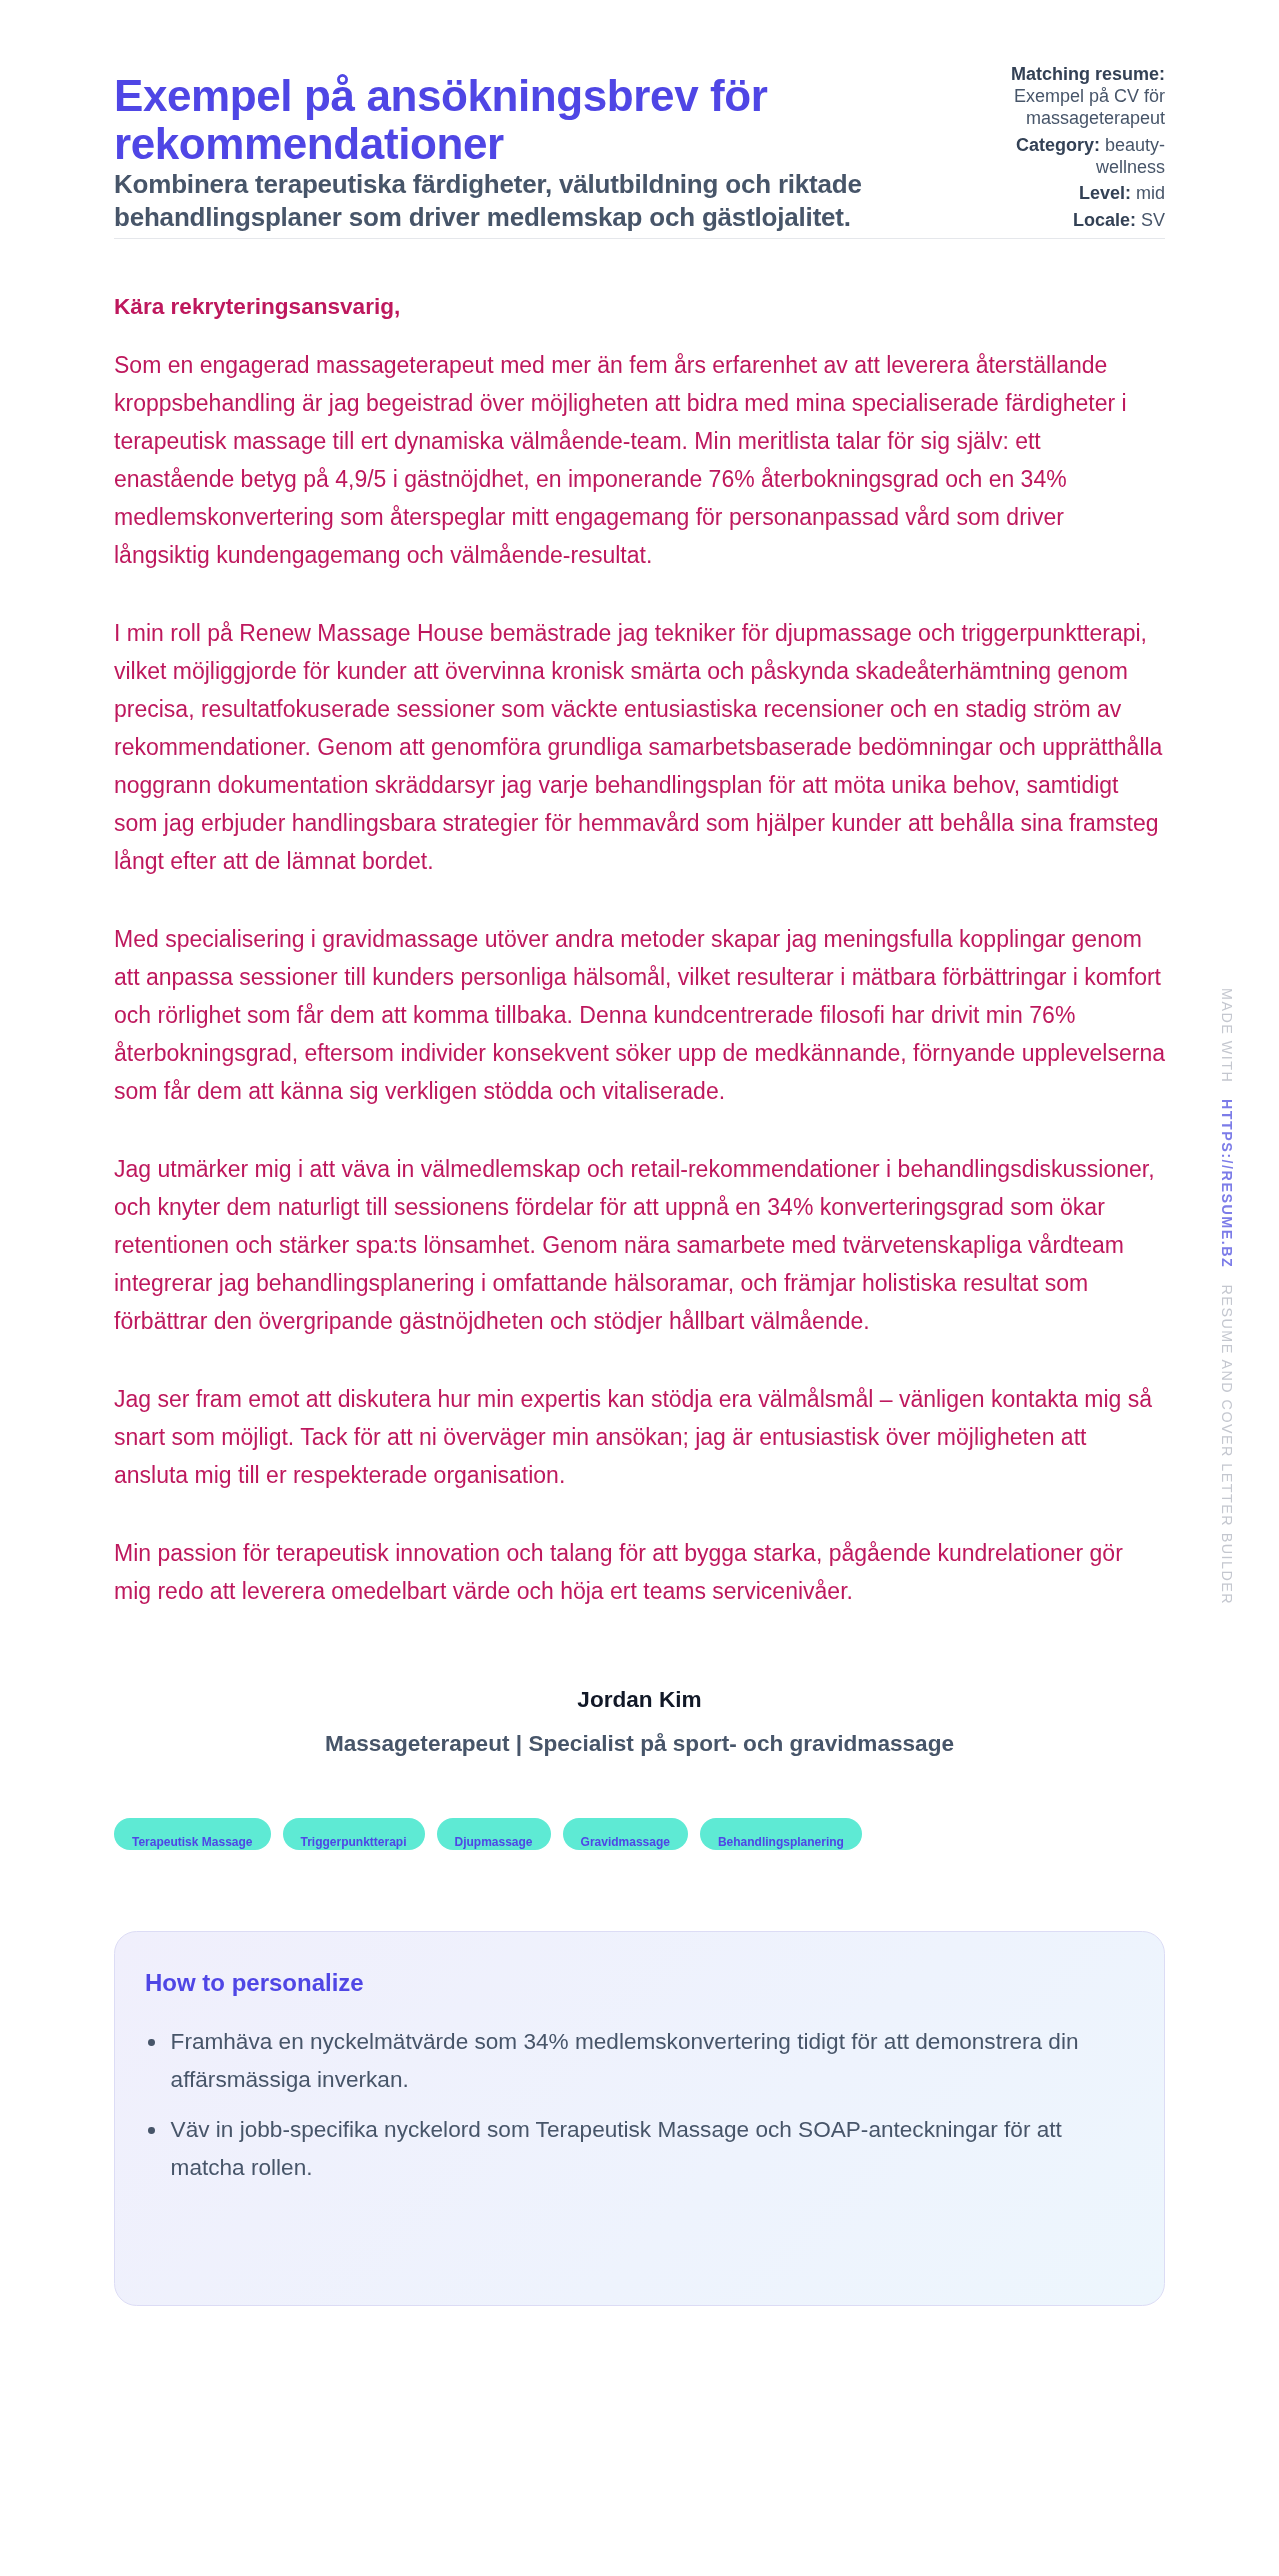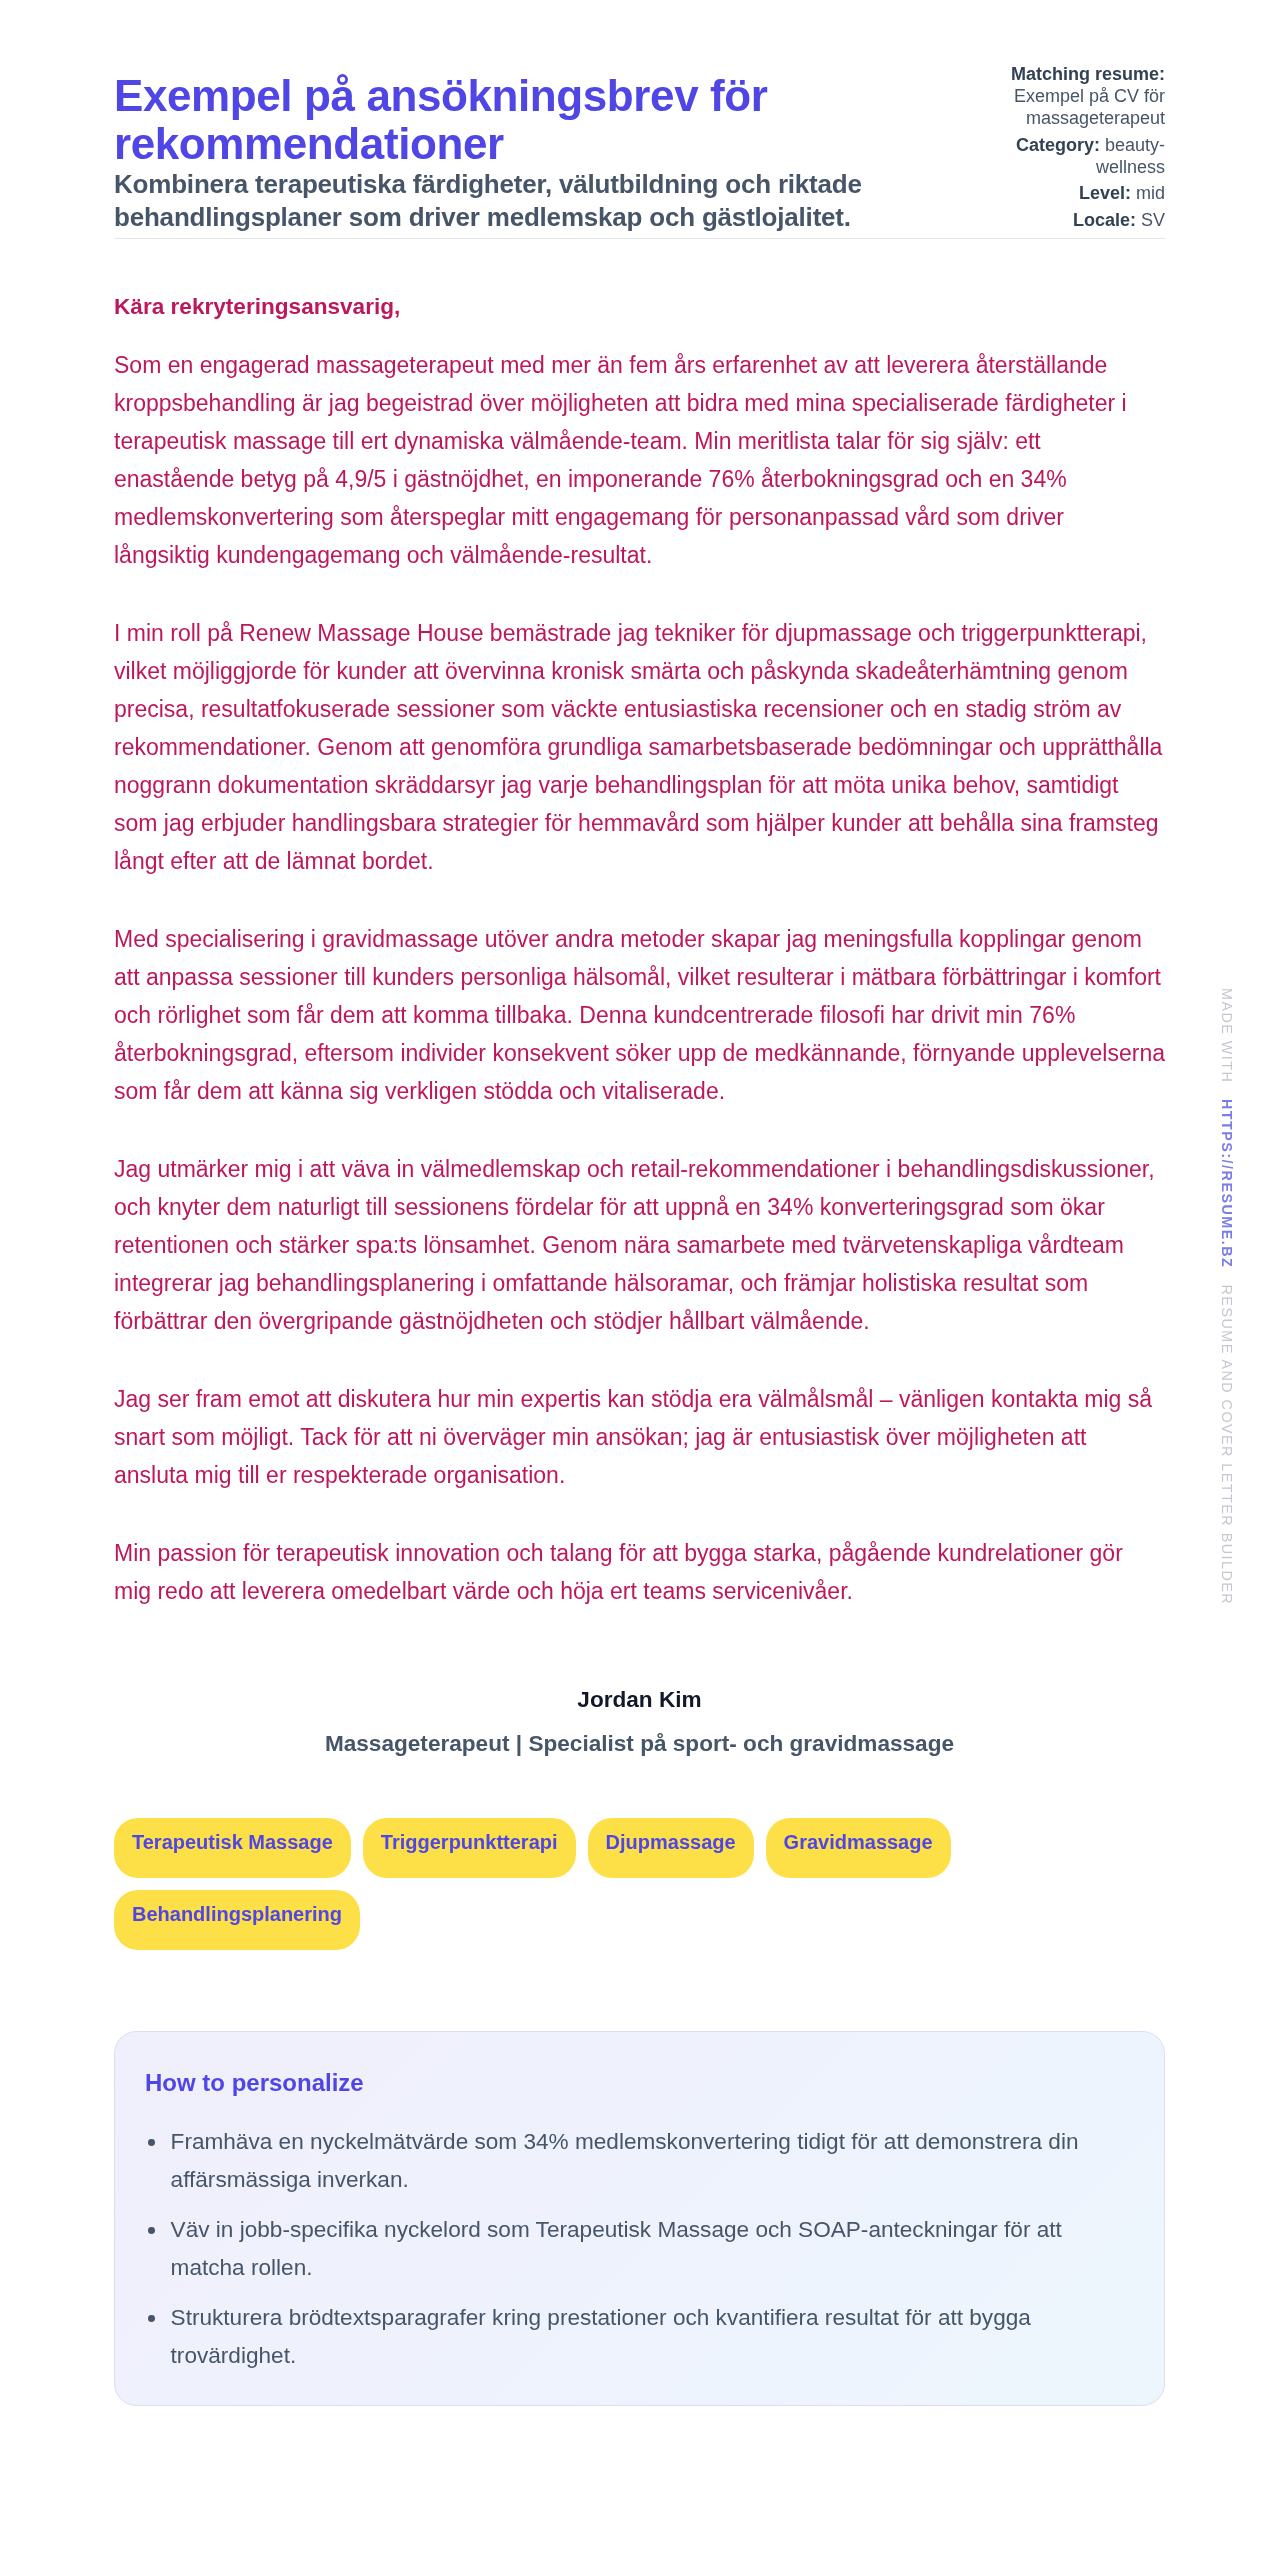--- a/index.html
+++ b/index.html
@@ -96,27 +96,27 @@
     }
     
     .tags {
       margin-top: 59px;
       display: flex;
       flex-wrap: wrap;
       gap: 12px;
     }
     .tag {
       display: inline-block;
-      height: 60px;
+      height: 32px;
       line-height: 48px;
       padding: 0 18px;
       border-radius: 24px;
-      background: #fde047;
+      background: #5eead4;
       color: #4f46e5;
-      font-size: 20px;
+      font-size: 12px;
       font-weight: 600;
       white-space: nowrap;
     }
     
     .personalize {
       margin-top: 81px;
       box-sizing: border-box;
       width: 1051px;
       height: 375px;
       border: 1.5px solid #dcdcf5;
@@ -226,24 +226,20 @@
     <h2 class="personalize-title">How to personalize</h2>
     <ul class="tips">
       <li class="tip">
         <span class="tip-bullet"></span>
         <span>Framhäva en nyckelmätvärde som 34% medlemskonvertering tidigt för att demonstrera din affärsmässiga inverkan.</span>
       </li>
       <li class="tip">
         <span class="tip-bullet"></span>
         <span>Väv in jobb-specifika nyckelord som Terapeutisk Massage och SOAP-anteckningar för att matcha rollen.</span>
       </li>
-      <li class="tip">
-        <span class="tip-bullet"></span>
-        <span>Strukturera brödtextsparagrafer kring prestationer och kvantifiera resultat för att bygga trovärdighet.</span>
-      </li>
     </ul>
   </aside>
 
 </div>
 
 <div class="watermark">
   <span>Made with</span>
   <span class="watermark-link">https://resume.bz</span>
   <span>Resume and cover letter builder</span>
 </div>

